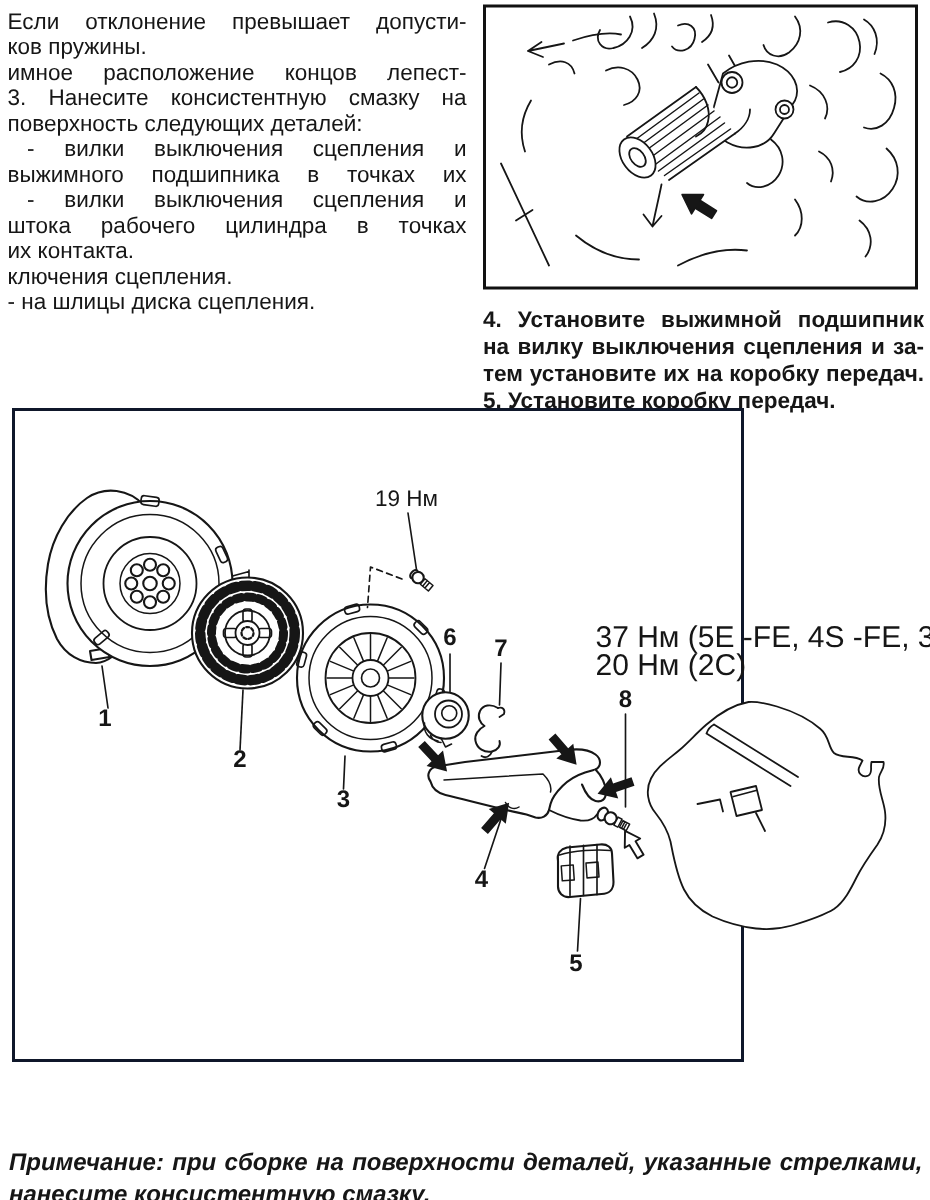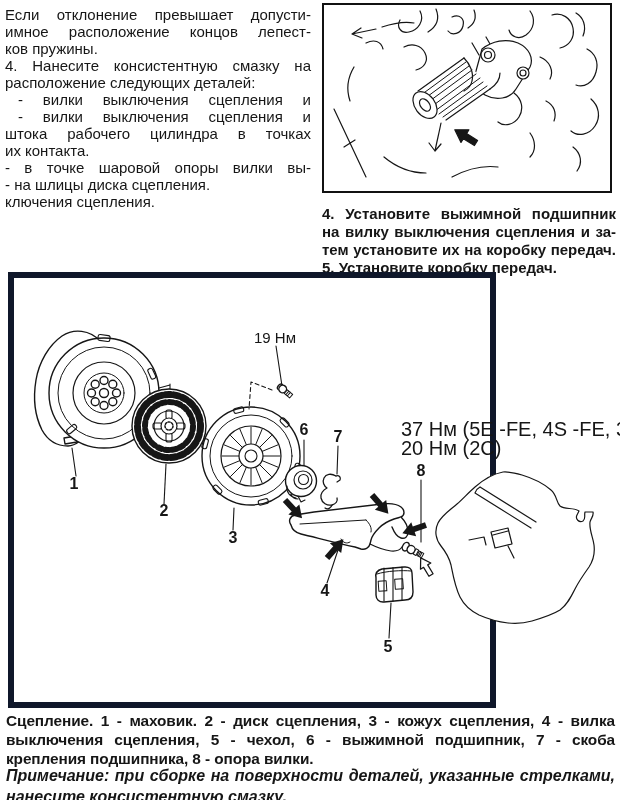--- a/index.html
+++ b/index.html
@@ -11,49 +11,49 @@
   }
   
   .col-left{position:absolute;left:5px;top:6px;width:306px;}
   .col-right-text{position:absolute;left:322px;top:205px;width:294px;}
   .tline{font-size:15px;line-height:17px;white-space:nowrap;text-align:justify;}
   .col-right-text .tline{line-height:18px;font-weight:bold;}
   .tline.j{text-align-last:justify;white-space:normal;}
   .tline.ind{padding-left:13px;}
   
   .fig-top{position:absolute;left:322px;top:3px;width:290px;height:190px;border:2px solid #111;box-sizing:border-box;background:#fff;}
-  .fig-main{position:absolute;left:8px;top:272px;width:488px;height:436px;border:6px solid #0f172a;box-sizing:border-box;background:#fff;}
+  .fig-main{position:absolute;left:8px;top:272px;width:488px;height:436px;border:2px solid #0f172a;box-sizing:border-box;background:#fff;}
   svg{display:block;}
   
   .plabel{position:absolute;transform:translate(-50%,-50%);font-size:16px;font-weight:700;line-height:16px;}
   .torque{position:absolute;font-size:20px;line-height:19px;white-space:nowrap;}
   .torque-19{position:absolute;transform:translate(-50%,-50%);font-size:15px;white-space:nowrap;}
   
   .caption{position:absolute;left:6px;top:711px;width:609px;font-size:15.4px;font-weight:700;line-height:19px;text-align:justify;letter-spacing:-0.1px;}
   .note{position:absolute;left:6px;top:766px;width:609px;font-size:16px;font-weight:700;font-style:italic;line-height:20.5px;text-align:justify;}
   .note .nlabel{}
 </style>
 </head>
 <body>
 
 <div class="page">
 
   <div class="col-left">
     <div class="tline j">Если отклонение превышает допусти-</div>
+    <div class="tline">ков пружины.</div>
     <div class="tline j">имное расположение концов лепест-</div>
-    <div class="tline">ков пружины.</div>
-    <div class="tline j">4. Нанесите консистентную смазку на</div>
-    <div class="tline">расположение следующих деталей:</div>
+    <div class="tline j">3. Нанесите консистентную смазку на</div>
+    <div class="tline">поверхность следующих деталей:</div>
     <div class="tline j ind">- вилки выключения сцепления и</div>
+    <div class="tline j">выжимного подшипника в точках их</div>
     <div class="tline j ind">- вилки выключения сцепления и</div>
     <div class="tline j">штока рабочего цилиндра в точках</div>
     <div class="tline">их контакта.</div>
-    <div class="tline j">- в точке шаровой опоры вилки вы-</div>
+    <div class="tline">ключения сцепления.</div>
     <div class="tline">- на шлицы диска сцепления.</div>
-    <div class="tline">ключения сцепления.</div>
   </div>
 
   <div class="fig-top">
     <svg width="286" height="186" viewBox="0 0 286 186" fill="none" stroke="#161616" stroke-width="1.2" stroke-linecap="round" stroke-linejoin="round">
       <g>
         <path d="M52,24 L28,29 M28,29 L37,23 M28,29 L38,33"></path>
         <path d="M58,22 C70,18 80,16 90,18"></path>
         <path d="M96,6 C101,16 94,25 85,27 C77,29 72,22 76,15"></path>
         <path d="M112,4 C116,14 112,22 104,27"></path>
         <path d="M128,12 C135,9 141,13 139,21 C137,29 128,31 124,26"></path>
@@ -240,17 +240,16 @@
     <div class="plabel" style="left:60px;top:206px;">1</div>
     <div class="plabel" style="left:150px;top:233px;">2</div>
     <div class="plabel" style="left:219px;top:260px;">3</div>
     <div class="plabel" style="left:311px;top:313px;">4</div>
     <div class="plabel" style="left:374px;top:369px;">5</div>
     <div class="plabel" style="left:290px;top:152px;">6</div>
     <div class="plabel" style="left:324px;top:159px;">7</div>
     <div class="plabel" style="left:407px;top:193px;">8</div>
   </div>
 
-  <div class="caption">Сцепление. 1 - маховик. 2 - диск сцепления, 3 - кожух сцепления, 4 - вилка выключения сцепления, 5 - чехол, 6 - выжимной подшипник, 7 - скоба крепления подшипника, 8 - опора вилки.</div>
 
   <div class="note"><span class="nlabel">Примечание</span><span>: при сборке на поверхности деталей, указанные стрелками, нанесите консистентную смазку.</span></div>
 
 </div>
 
 </body></html>

